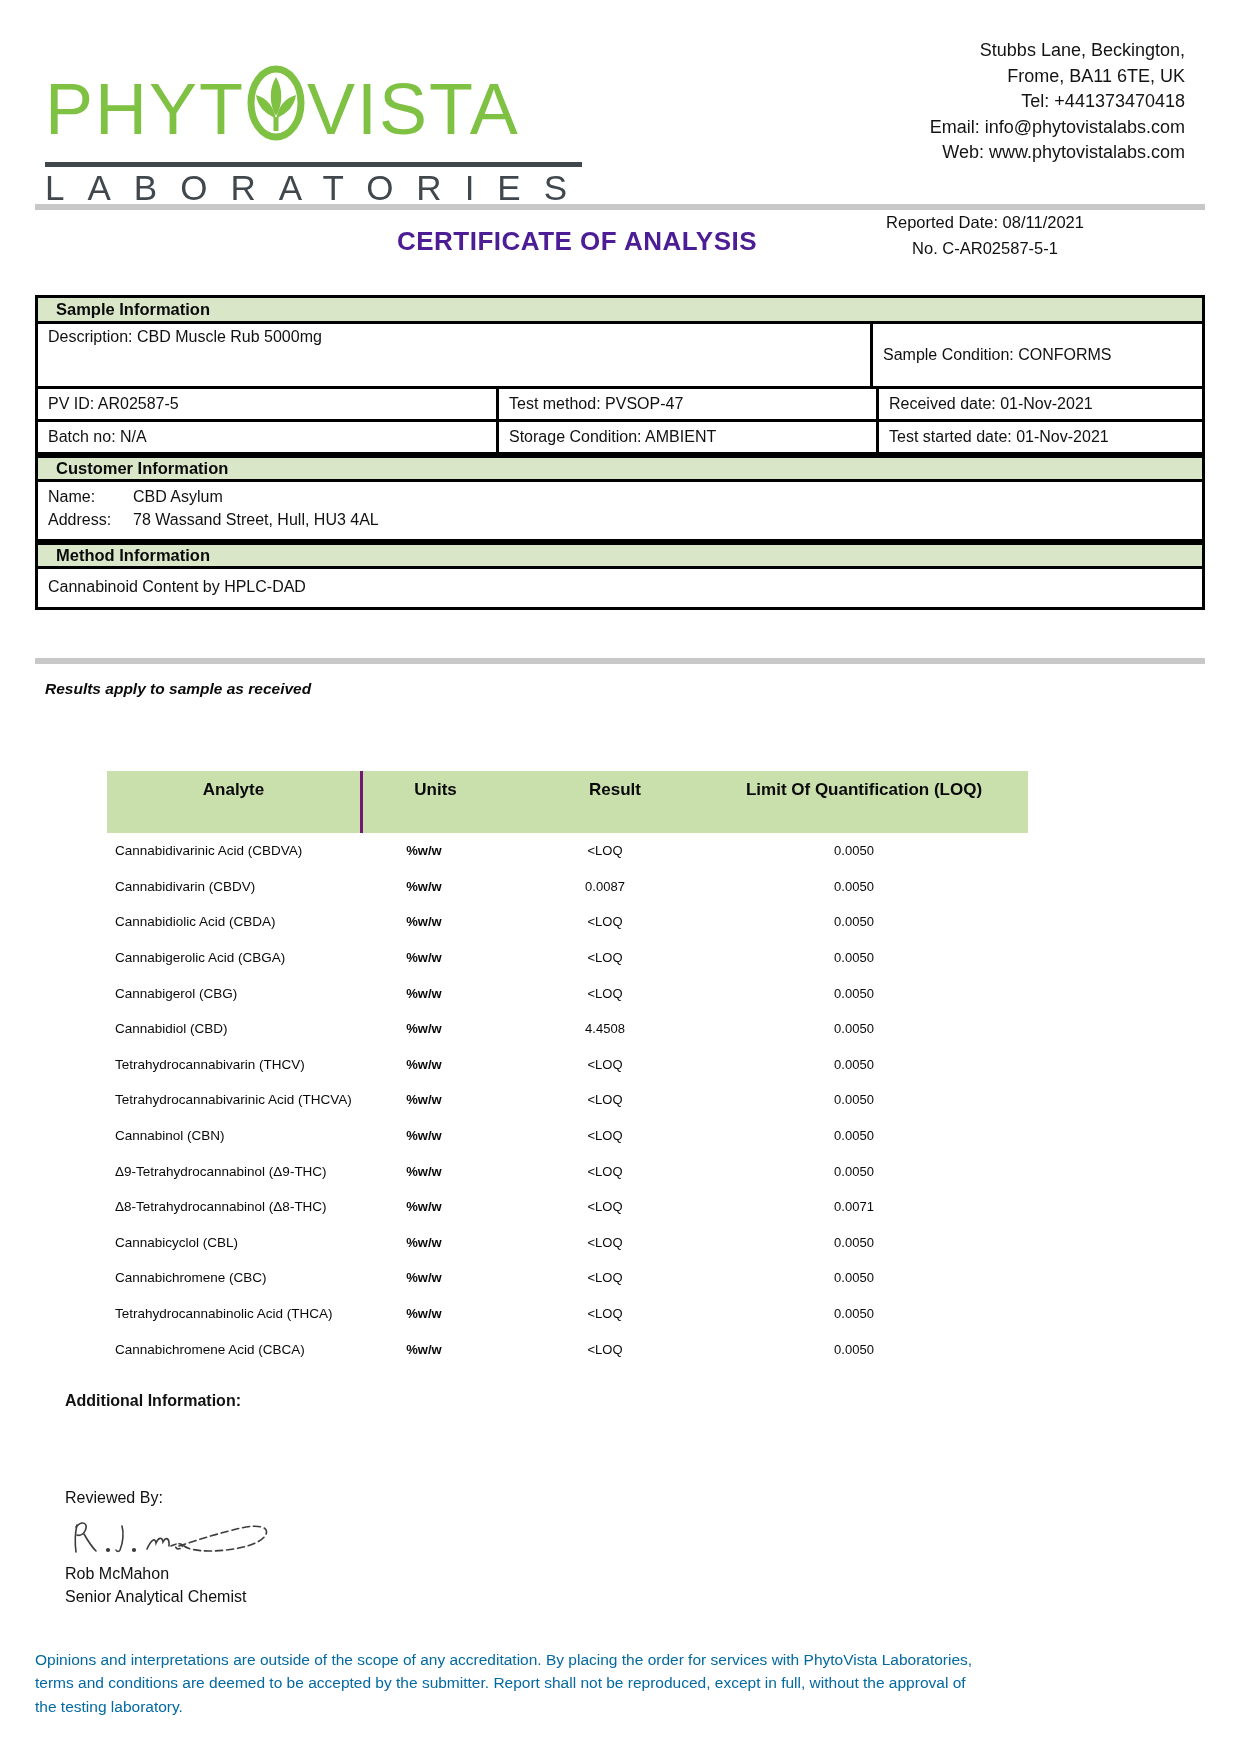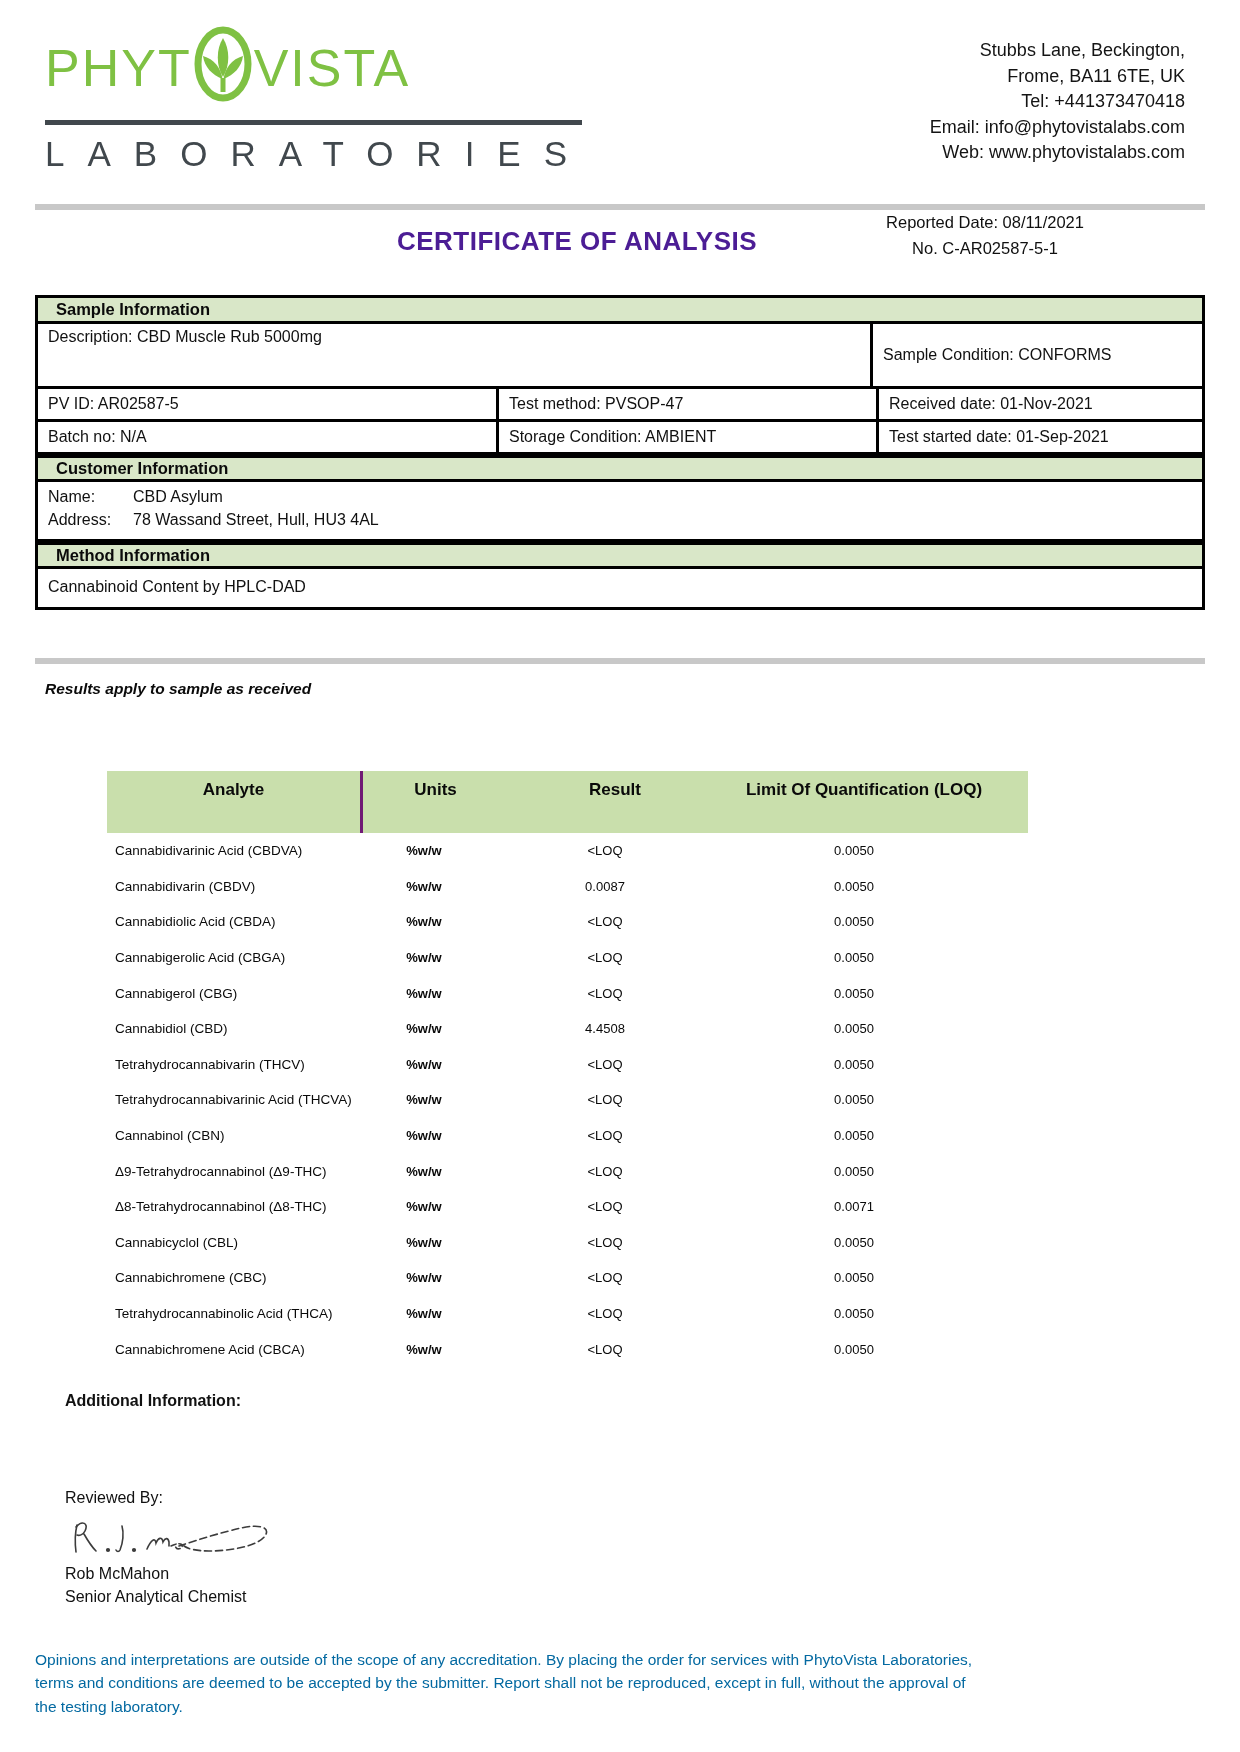--- a/index.html
+++ b/index.html
@@ -2,24 +2,24 @@
 <html><head>
 <meta charset="utf-8">
 <style>
   * { margin:0; padding:0; box-sizing:border-box; }
   html,body { background:#ffffff; }
   body { font-family:"Liberation Sans", sans-serif; color:#111; }
   .page { position:relative; width:1240px; height:1752px; background:#fff; overflow:hidden; margin:0 auto; }
 
   
   .logo { position:absolute; left:45px; top:26px; width:540px; }
-  .logo-main { display:flex; align-items:center; color:#7fc143; font-size:52px; font-weight:400; letter-spacing:2px; line-height:1; }
+  .logo-main { display:flex; align-items:center; color:#7fc143; font-size:72px; font-weight:400; letter-spacing:2px; line-height:1;margin-top:39px; }
   .logo-main .leaf { margin:0 2px; }
   .logo-rule { width:537px; height:5px; background:#41484d; margin-top:10px; }
-  .logo-sub { width:537px; margin-top:9px; font-size:35px; color:#41484d; letter-spacing:23px; white-space:nowrap; overflow:hidden; }
+  .logo-sub { width:537px; margin-top:1px; font-size:35px; color:#41484d; letter-spacing:23px; white-space:nowrap; overflow:hidden; }
 
   .contact { position:absolute; top:38px; right:55px; text-align:right; font-size:18px; line-height:1.42; color:#141414; }
 
   .grey-rule { position:absolute; left:35px; width:1170px; height:6px; background:#c8c8c8; }
   .rule-1 { top:204px; }
   .rule-2 { top:658px; }
 
   .report-meta { position:absolute; top:210px; right:85px; width:340px; text-align:center; font-size:16.5px; line-height:1.55; color:#101010; }
 
   .coa-title { position:absolute; top:226px; left:327px; width:500px; text-align:center; font-size:26px; font-weight:700; letter-spacing:.5px; color:#4c1d95; }
@@ -116,21 +116,21 @@
         <div class="cond-cell">Sample Condition: CONFORMS</div>
       </div>
       <div class="trio-row">
         <div class="cell c1">PV ID: AR02587-5</div>
         <div class="cell c2">Test method: PVSOP-47</div>
         <div class="cell c3">Received date: 01-Nov-2021</div>
       </div>
       <div class="trio-row">
         <div class="cell c1">Batch no: N/A</div>
         <div class="cell c2">Storage Condition: AMBIENT</div>
-        <div class="cell c3">Test started date: 01-Sep-2021</div>
+        <div class="cell c3">Test started date: 01-Nov-2021</div>
       </div>
     </section>
 
     <section class="sec">
       <div class="sec-bar cust-bar">Customer Information</div>
       <div class="cust-box">
         <div class="cust-line">
           <span class="lab">Name:</span>
           <span>CBD Asylum</span>
         </div>

